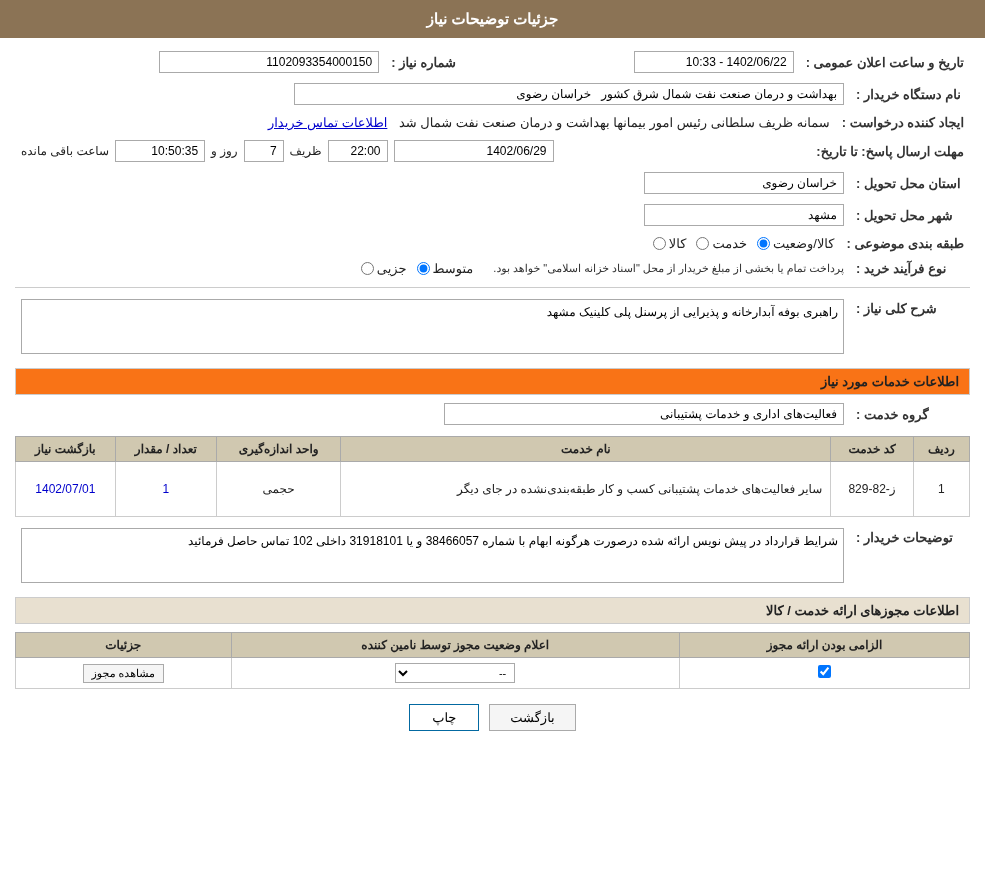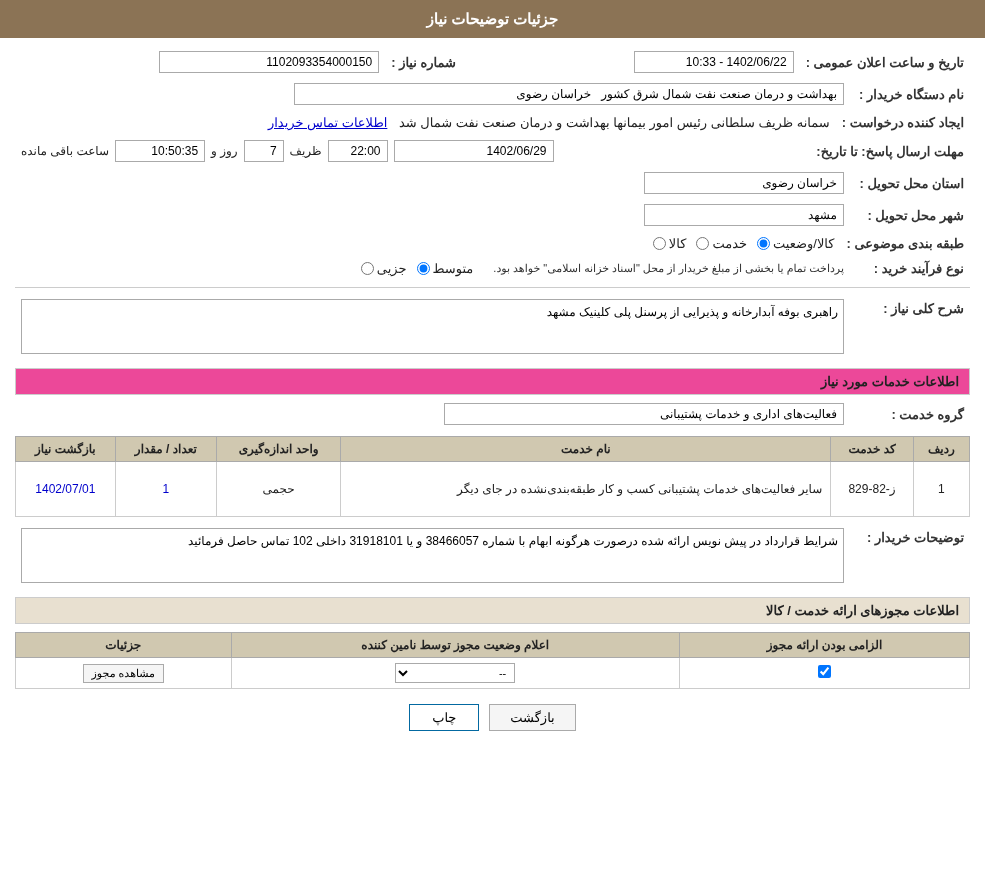--- a/index.html
+++ b/index.html
@@ -21,37 +21,37 @@
       color: #fff;
       text-align: center;
       padding: 10px;
       font-size: 15px;
       font-weight: bold;
     }
     .content {
       padding: 10px 15px;
     }
     .section-title {
-      background: #ec4899;
+      background: #f97316;
       border: 1px solid #ccc;
       padding: 5px 10px;
       font-weight: bold;
       margin: 8px 0 5px 0;
       text-align: right;
     }
     .form-table {
       width: 100%;
       border-collapse: collapse;
     }
     .form-table td {
       padding: 3px 6px;
       vertical-align: middle;
     }
     .label-cell {
-      text-align: right;
+      text-align: left;
       white-space: nowrap;
       color: #333;
       font-weight: bold;
       width: 120px;
     }
     .value-cell {
       text-align: right;
     }
     .input-field {
       border: 1px solid #aaa;

